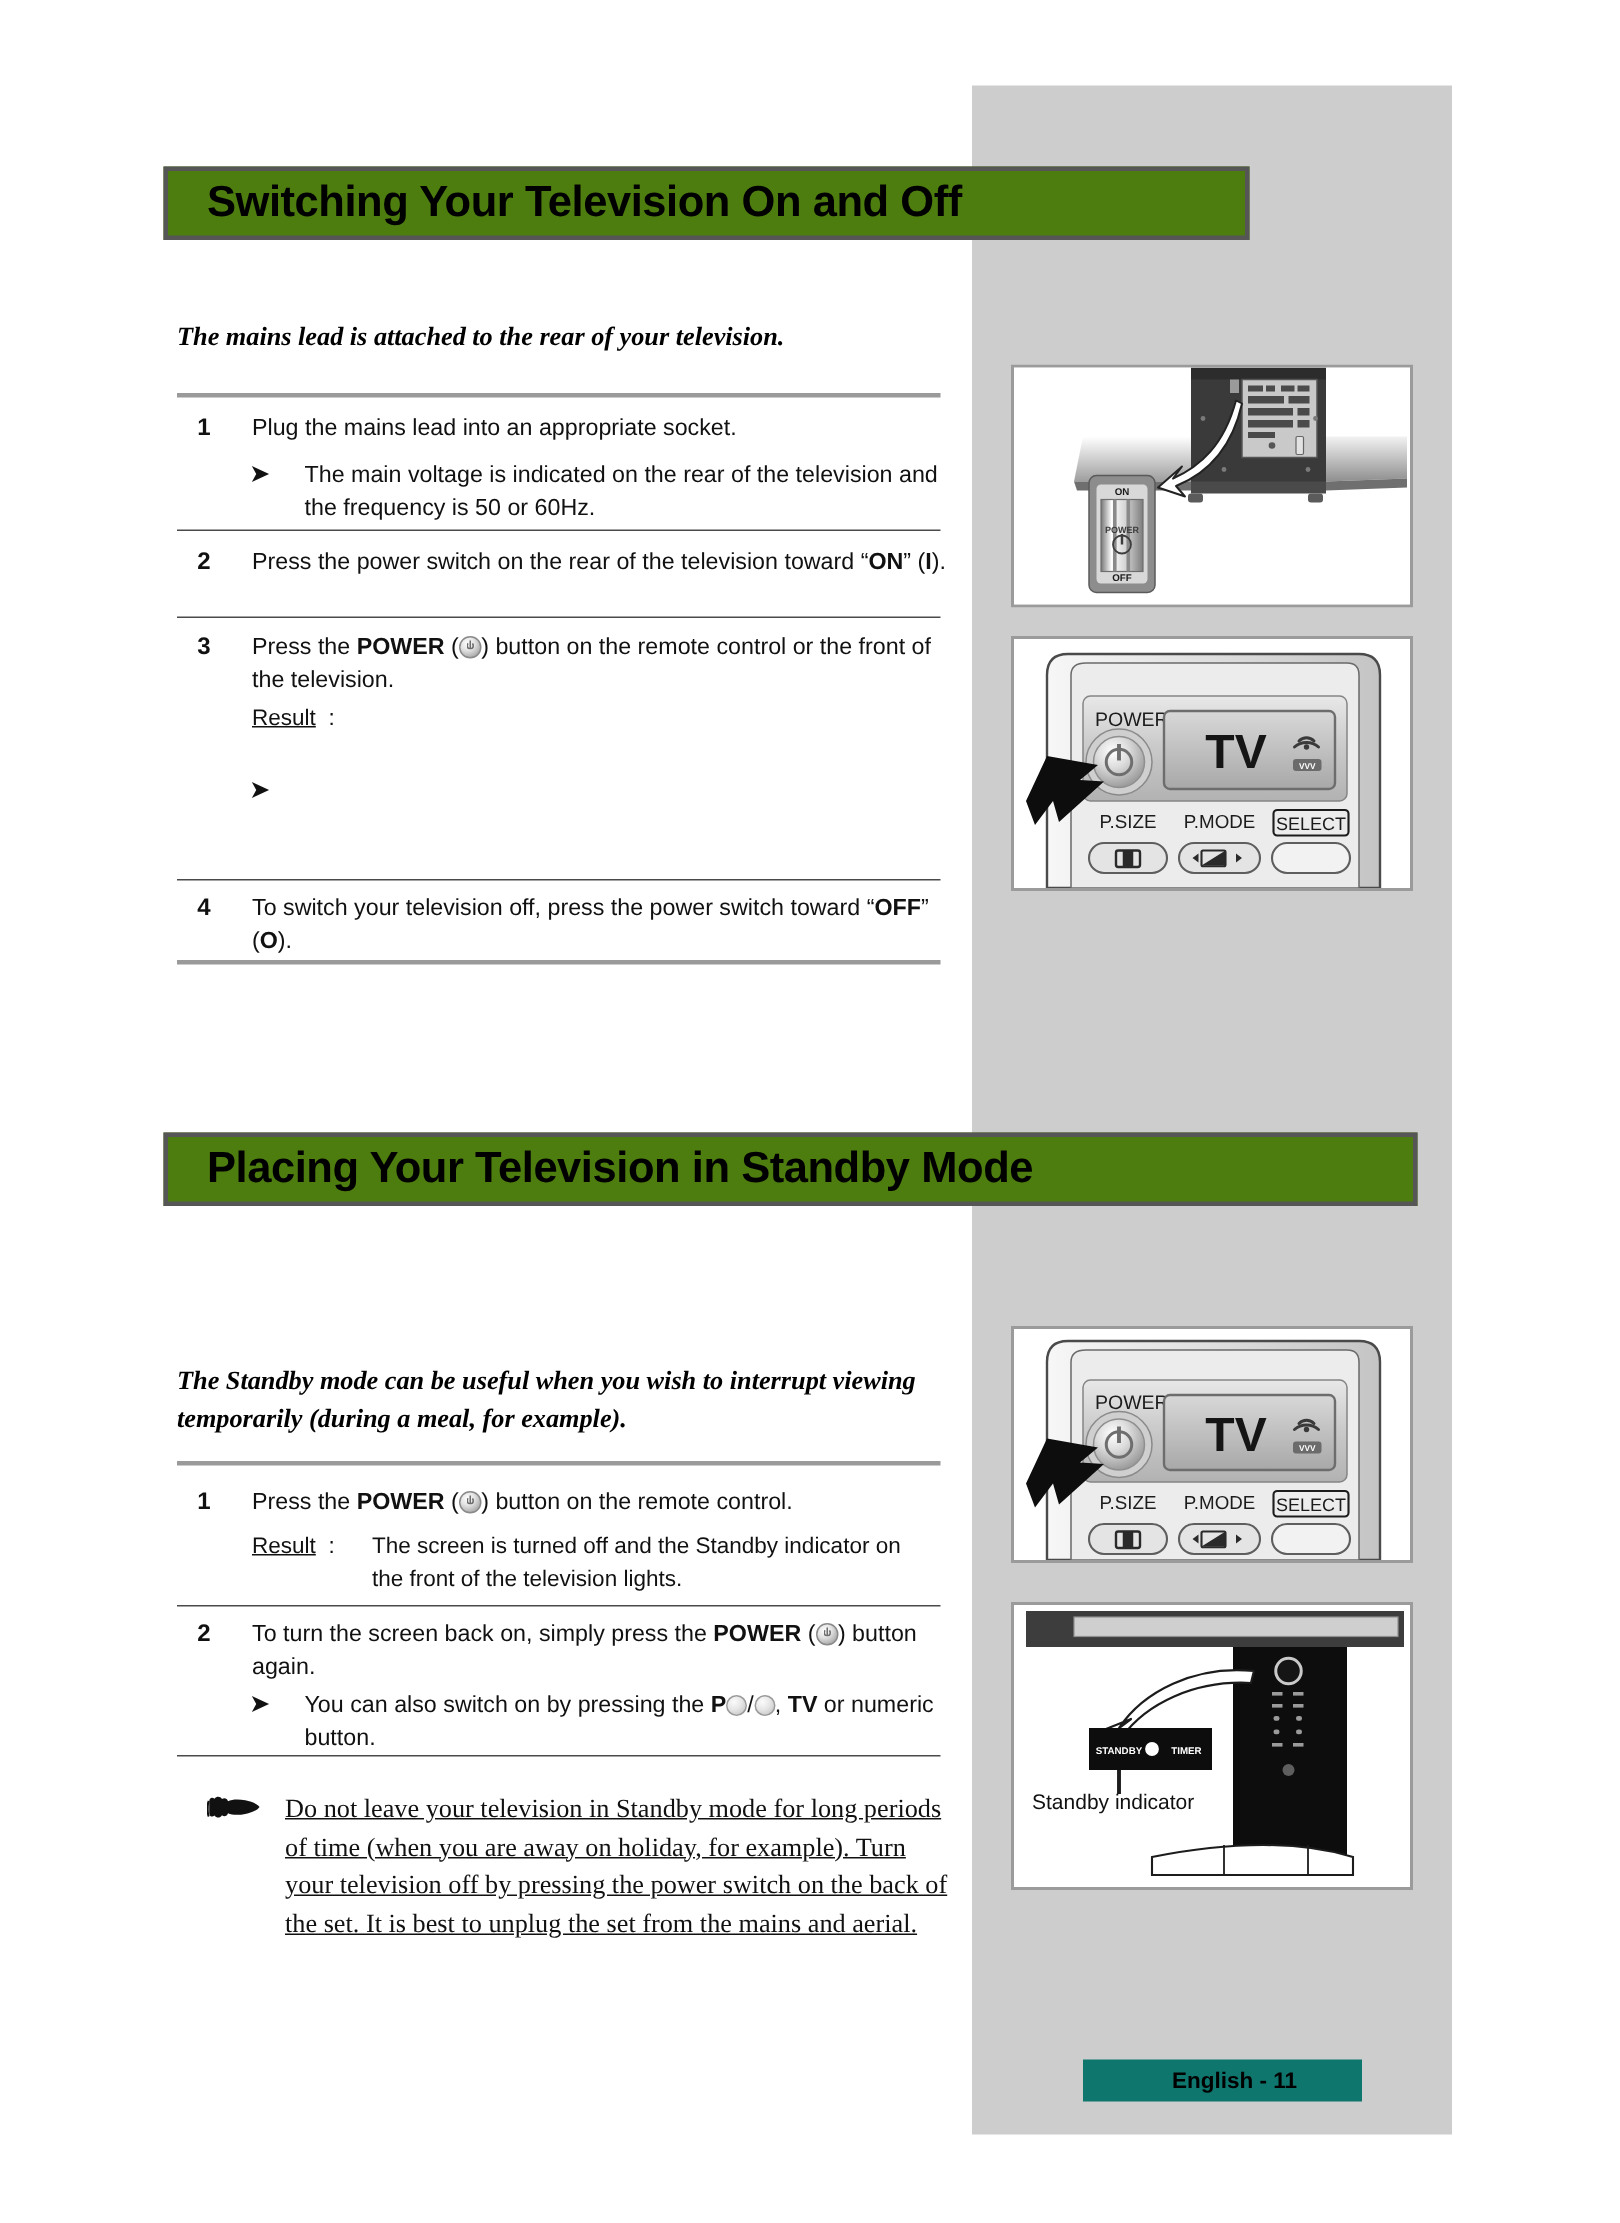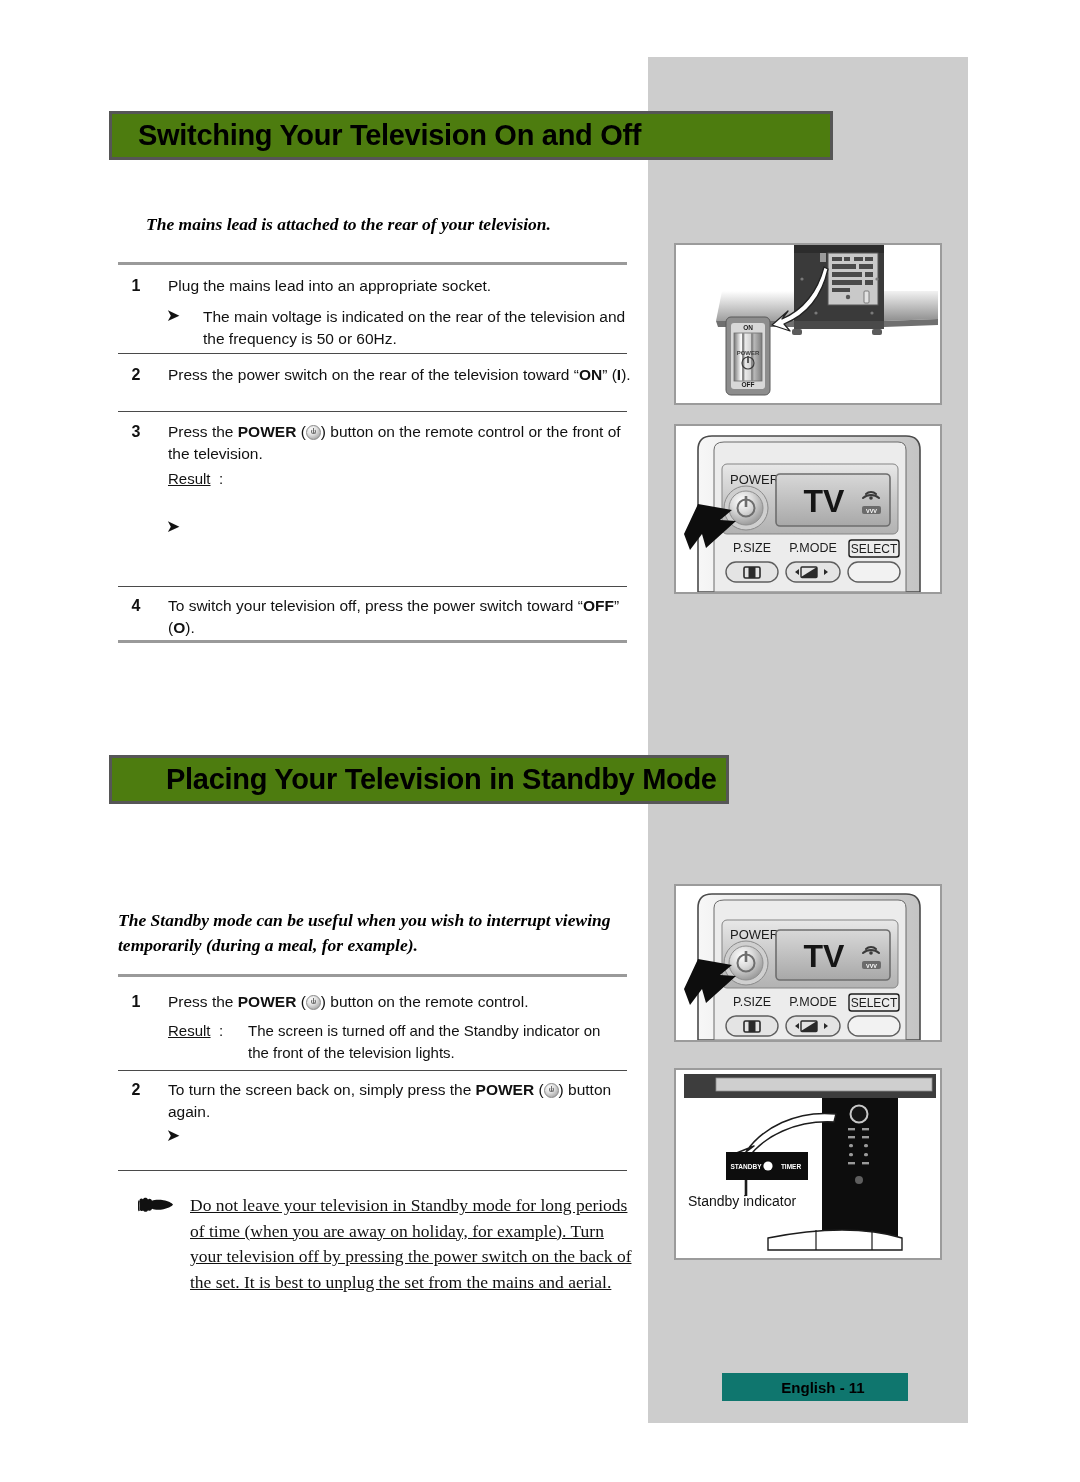--- a/index.html
+++ b/index.html
@@ -44,34 +44,34 @@
   }
   .title-box .title-text {
     font-size: 29px;
     font-weight: bold;
     letter-spacing: -0.3px;
     color: #000;
     padding-left: 26px;
     white-space: nowrap;
   }
   #title-1 { left: 109px; top: 111px; width: 724px; height: 49px; }
-  #title-2 { left: 109px; top: 755px; width: 620px; height: 49px; padding-left: 28px; }
+  #title-2 { left: 109px; top: 755px; width: 836px; height: 49px; }
 
   
   .intro {
     position: absolute;
     font-family: "Liberation Serif", serif;
     font-weight: bold;
     font-style: italic;
     font-size: 17.5px;
     line-height: 25px;
     color: #000;
     width: 520px;
   }
-  #intro-1 { left: 118px; top: 212px; margin-left: 28px; }
+  #intro-1 { left: 118px; top: 212px; }
   #intro-2 { left: 118px; top: 855px; }
   #intro-3 { left: 118px; top: 908px; }
 
   
   .rule {
     position: absolute;
     left: 118px;
     width: 509px;
     background: #000;
   }
@@ -314,20 +314,21 @@
 
   <div class="rule thin" style="top:1070px"></div>
 
   <div class="step" style="top:1079px">
     <span class="num">2</span>
     <span class="body">To turn the screen back on, simply press the <b>POWER</b> (<span class="pwr"></span>) button again.</span>
   </div>
 
   <div class="note-arrow" style="top:1126px">
     <span class="arrow">➤</span>
+    <span class="body">You can also switch on by pressing the <b>P</b><span class="chan"></span>/<span class="chan"></span>, <b>TV</b> or numeric button.</span>
   </div>
 
   <div class="rule thin" style="top:1170px"></div>
 
   <div class="hand-note">
     <span class="hand">
       <svg viewBox="0 0 36 22" width="36" height="22">
         <path d="M1.5,6 C1.5,3.5 3.5,3 5,4.2 C6.5,2.2 9,2.6 10,4.4 C11.5,3.2 13.5,4 14,5.8 C16.5,4.6 21,4.4 25.5,5.2 C30,6 34,7.8 35,9.6 C34,11.5 30,13.4 25.5,14.3 C21,15.2 16.5,15 14,13.8 C13.5,15.6 11.5,16.4 10,15.2 C9,17 6.5,17.4 5,15.4 C3.5,16.6 1.5,16.1 1.5,13.6 Z" fill="#111"></path>
         <path d="M1.2,5.6 C0.2,7.4 0.2,14.2 1.2,16" fill="none" stroke="#111" stroke-width="1.4"></path>
       </svg>

